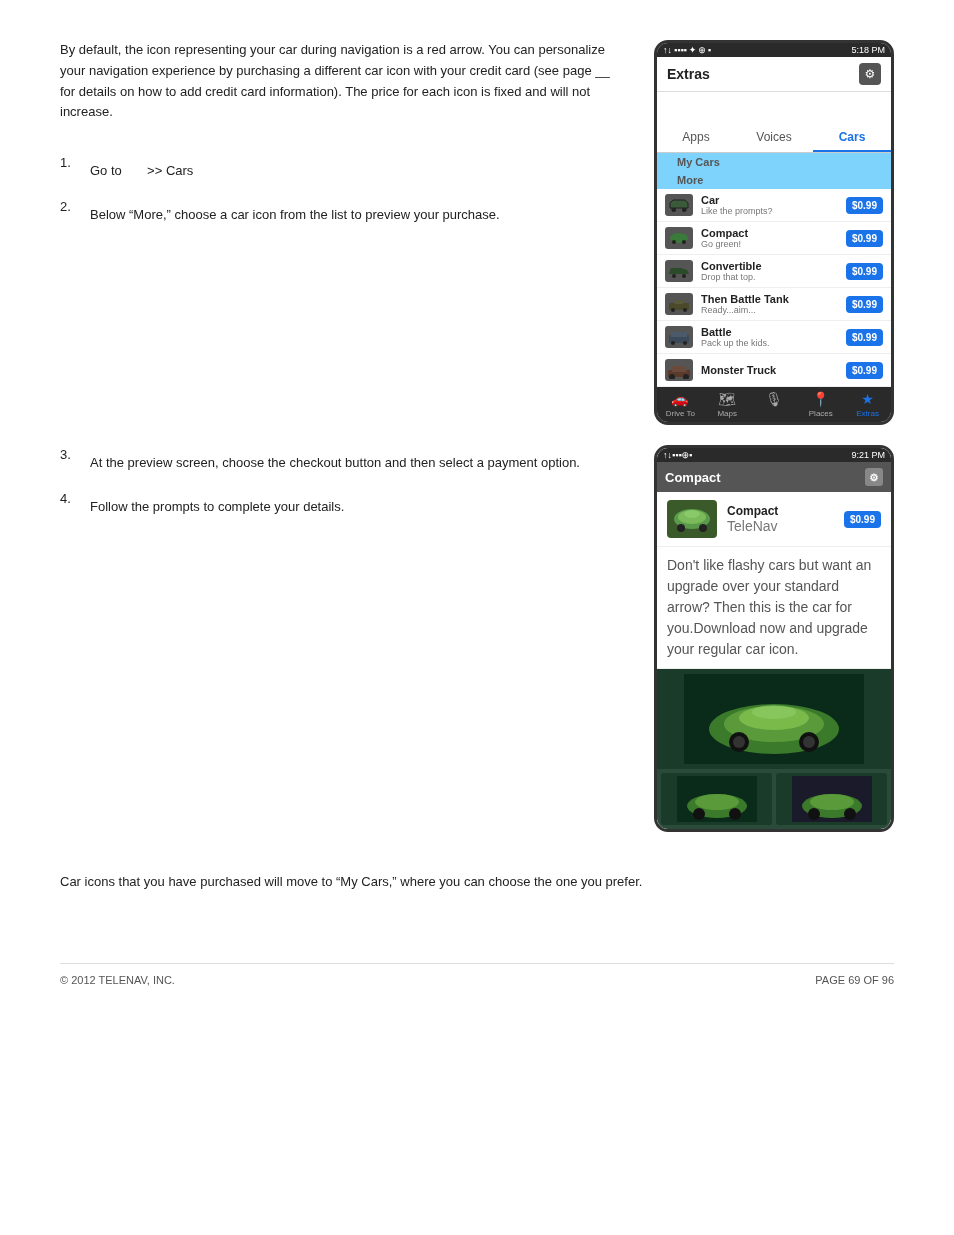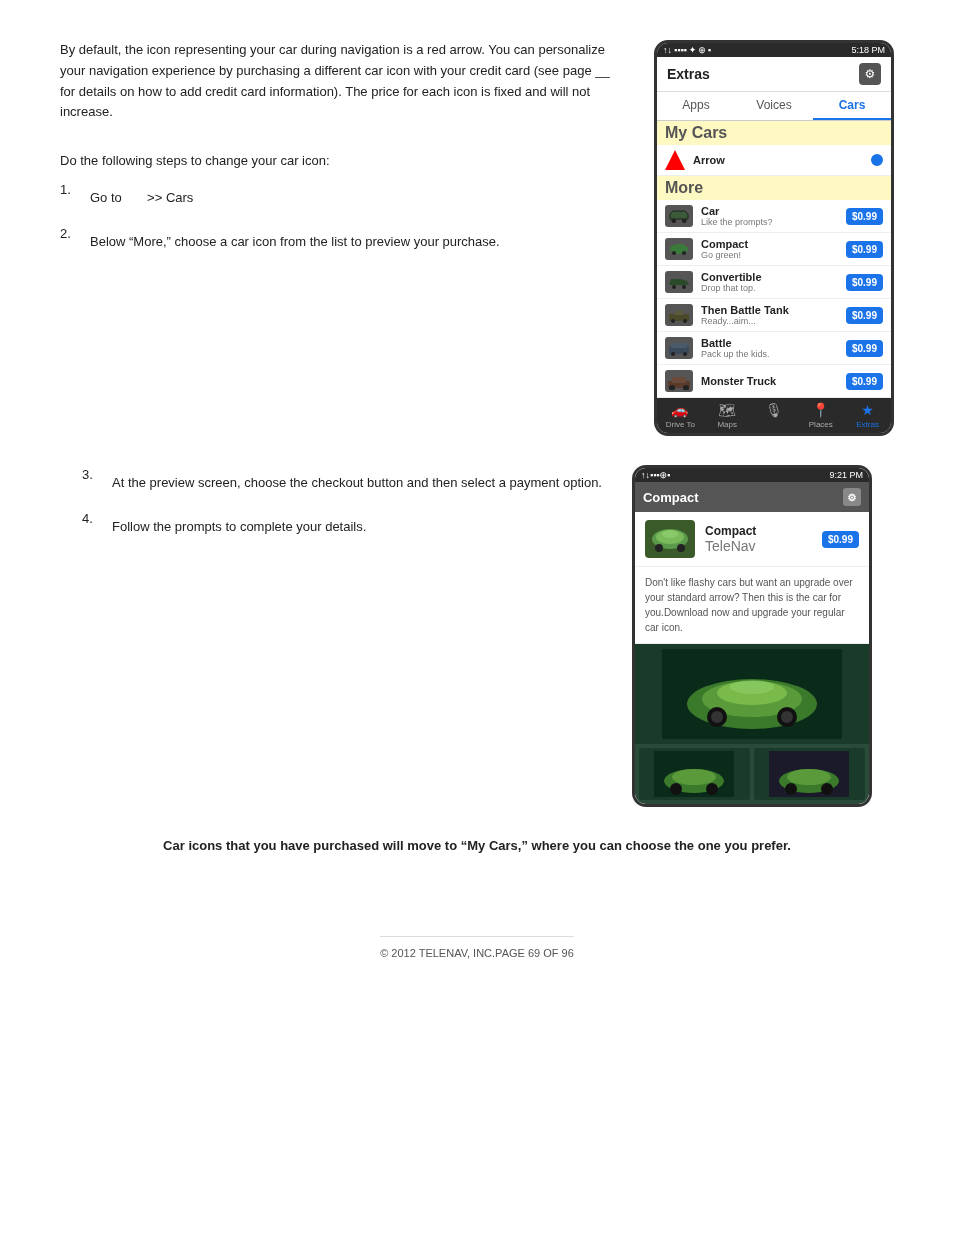--- a/index.html
+++ b/index.html
@@ -8,22 +8,21 @@
       font-size: 13px;
       background: #fff;
       color: #222;
       width: 954px;
       min-height: 1235px;
       padding: 40px 60px 40px 60px;
     }
     .page-content {
       display: flex;
       flex-direction: column;
-      gap: 9px;
-      align-items: center;
+      gap: 0;
     }
     .top-section {
       display: flex;
       gap: 30px;
       margin-bottom: 20px;
     }
     .text-col {
       flex: 1;
     }
     .intro-text {
@@ -107,30 +106,31 @@
       display: flex;
       border-bottom: 1px solid #ccc;
     }
     .tab-item {
       flex: 1;
       text-align: center;
       padding: 6px 4px;
       font-size: 12px;
       color: #555;
       border-bottom: 2px solid transparent;
+      margin-top: 32px;
     }
     .tab-item.active {
       color: #1a73e8;
       border-bottom: 2px solid #1a73e8;
       font-weight: bold;
     }
     .section-label {
-      background: #fef9c3;
-      padding: 3px 8px;
-      font-size: 16px;
+      background: #7dd3fc;
+      padding: 3px 20px;
+      font-size: 11px;
       color: #555;
       font-weight: bold;
     }
     .car-row {
       display: flex;
       align-items: center;
       padding: 5px 8px;
       border-bottom: 1px solid #eee;
       gap: 8px;
     }
@@ -278,21 +278,21 @@
     .compact-price {
       background: #1a73e8;
       color: #fff;
       font-size: 10px;
       padding: 3px 6px;
       border-radius: 4px;
       font-weight: bold;
     }
     .compact-desc {
       padding: 8px 10px;
-      font-size: 10px;
+      font-size: 14px;
       color: #555;
       line-height: 1.5;
       border-bottom: 1px solid #eee;
     }
     .car-preview-main {
       background: #1a3a2a;
       height: 100px;
       display: flex;
       align-items: center;
       justify-content: center;
@@ -318,22 +318,22 @@
     
     .middle-section {
       display: flex;
       gap: 30px;
       margin-bottom: 20px;
     }
     .middle-text {
       flex: 1;
     }
     .bottom-text {
+      margin-top: 20px;
       margin-bottom: 20px;
-      font-weight: bold;
     }
     .bottom-text p {
       font-size: 13px;
       line-height: 1.6;
       margin-bottom: 10px;
     }
     .footer {
       display: flex;
       justify-content: space-between;
       margin-top: 40px;
@@ -345,21 +345,20 @@
   </style>
 </head>
 <body>
 
 <div class="page-content">
 
   <div class="top-section">
     <div class="text-col">
       <p class="intro-text">By default, the icon representing your car during navigation is a red arrow. You can personalize your navigation experience by purchasing a different car icon with your credit card (see page __ for details on how to add credit card information). The price for each icon is fixed and will not increase.</p>
 
-      <p style="font-size:13px; margin-bottom:12px;">Do the following steps to change your car icon:</p>
 
       <ol class="steps-list">
         <li>
           <span class="step-num">1.</span>
           <span class="step-text">
             <span>Go to</span>&nbsp;&nbsp;&nbsp;&nbsp;&nbsp;&nbsp;
             <span>&gt;&gt; Cars</span>
           </span>
         </li>
         <li>
@@ -389,27 +388,20 @@
         </div>
 
         <div class="tab-bar">
           <div class="tab-item">Apps</div>
           <div class="tab-item">Voices</div>
           <div class="tab-item active">Cars</div>
         </div>
 
         <div class="section-label">My Cars</div>
 
-        <div class="arrow-row">
-          <div class="red-arrow"></div>
-          <div class="car-info">
-            <div class="car-name">Arrow</div>
-          </div>
-          <div class="selected-dot"></div>
-        </div>
 
         <div class="section-label">More</div>
 
         <div class="car-row">
           <div class="car-icon">
             <svg viewBox="0 0 24 18">
                 <path d="M3,12 L3,7 L6,4 L18,4 L21,7 L21,12 L3,12 Z M5,12 L5,15 L8,15 L8,12 M16,12 L16,15 L19,15 L19,12" fill="#3a5a3a" stroke="#222" stroke-width="1"></path>
                 <circle cx="7" cy="14" r="2" fill="#222"></circle>
                 <circle cx="17" cy="14" r="2" fill="#222"></circle>
               </svg>

